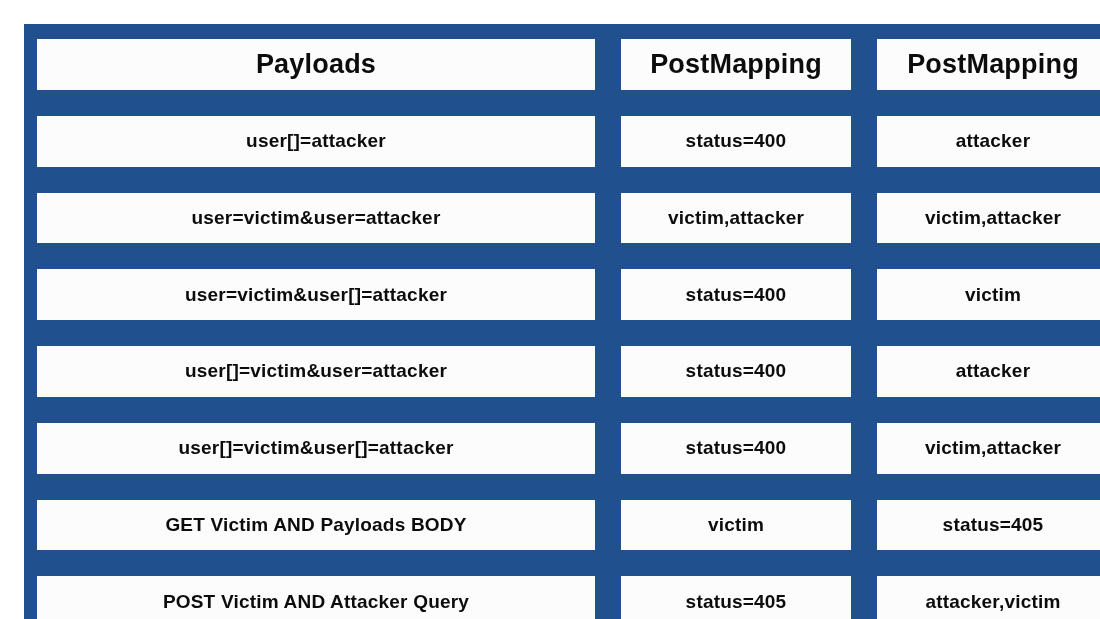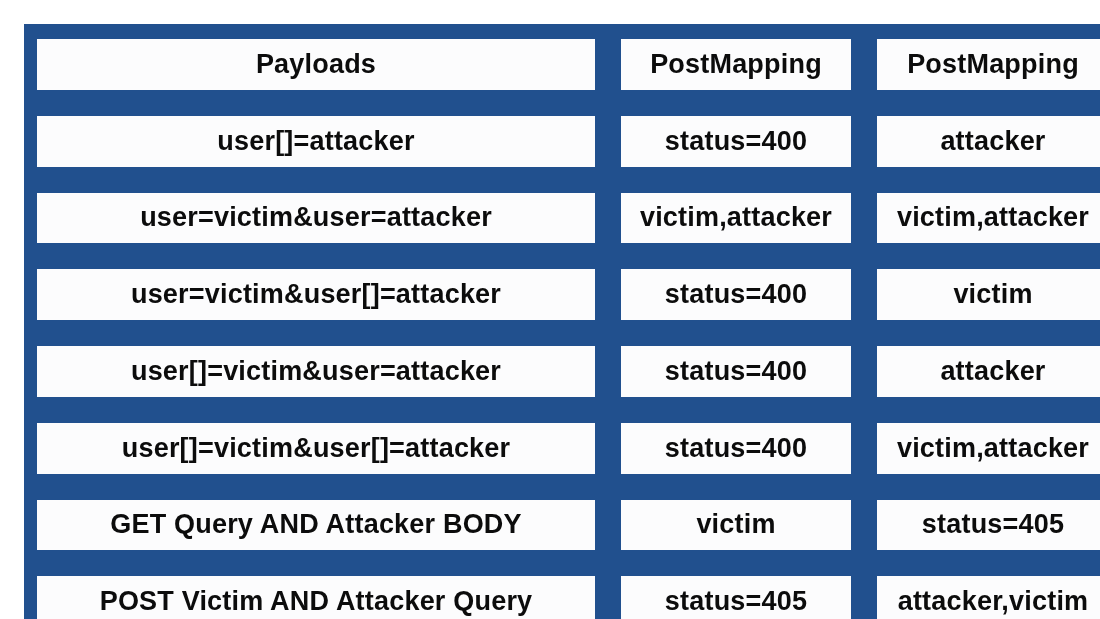--- a/index.html
+++ b/index.html
@@ -26,21 +26,21 @@
     row-gap: 10px;
     padding: 7px 6px 8px 5px;
   }
   .trow { display: contents; }
   .cell {
     background: var(--cell);
     color: var(--text);
     display: flex;
     align-items: center;
     justify-content: center;
-    font-size: 27px;
+    font-size: 19px;
     font-weight: 700;
     letter-spacing: 0.2px;
     white-space: nowrap;
     overflow: hidden;
   }
   .cell.header { font-size: 27px; }
 </style>
 </head>
 <body>
 
@@ -76,21 +76,21 @@
     <div class="cell">attacker</div>
   </div>
 
   <div class="trow">
     <div class="cell">user[]=victim&amp;user[]=attacker</div>
     <div class="cell">status=400</div>
     <div class="cell">victim,attacker</div>
   </div>
 
   <div class="trow">
-    <div class="cell">GET Query AND Attacker BODY</div>
+    <div class="cell">GET Victim AND Payloads BODY</div>
     <div class="cell">victim</div>
     <div class="cell">status=405</div>
   </div>
 
   <div class="trow">
     <div class="cell">POST Victim AND Attacker Query</div>
     <div class="cell">status=405</div>
     <div class="cell">attacker,victim</div>
   </div>
 

